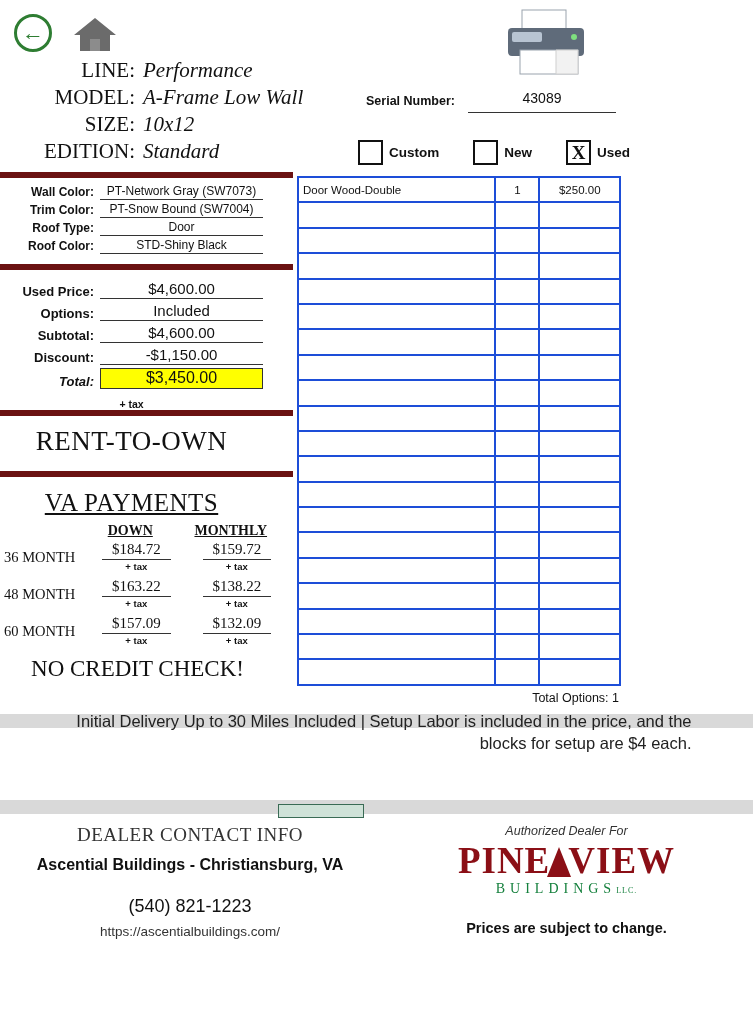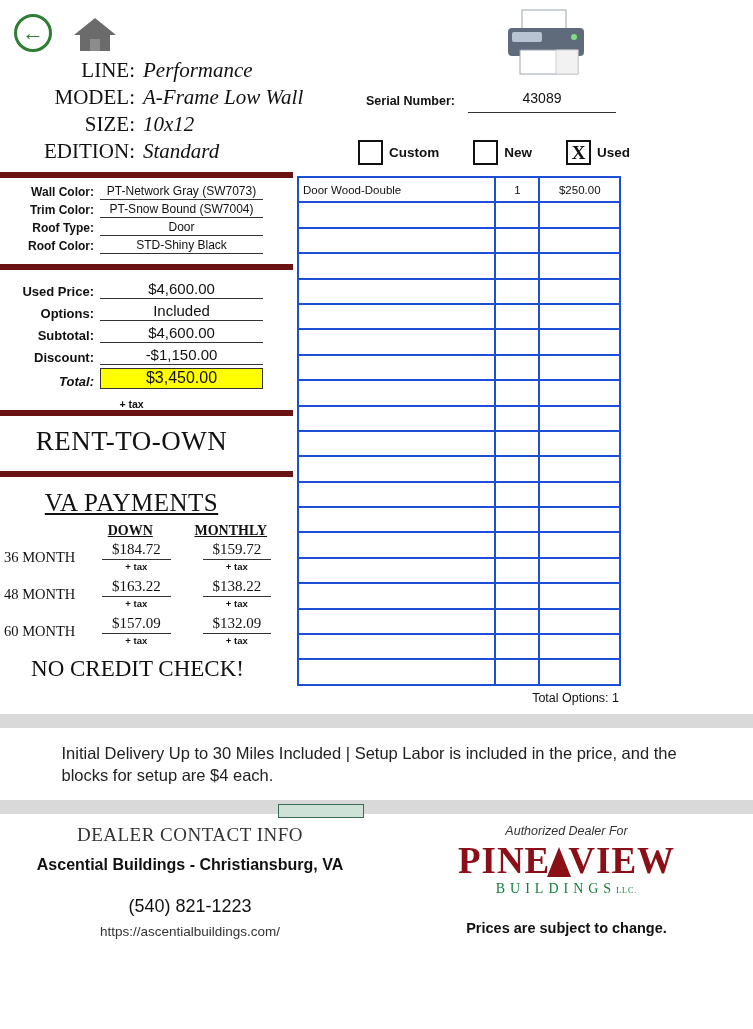--- a/index.html
+++ b/index.html
@@ -140,22 +140,22 @@
   .opt-qty { width: 44px; text-align: center; }
   .opt-price { width: 80px; text-align: center; }
   .total-opts {
     text-align: right; font-size: 12.5px; color: #111;
     padding: 5px 2px 0 0;
   }
 
   
   .gray-band { position: absolute; left: 0; width: 753px; height: 14px; background: #d9d9d9; }
   .note-band {
-    position: absolute; left: 0; top: 728px; width: 753px; height: 72px;
-    display: flex; align-items: center; justify-content: center; text-align: left;
+    position: absolute; left: 0; top: 696px; width: 753px; height: 72px;
+    display: flex; align-items: center; justify-content: center; text-align: right;
   }
   .note-text { font-size: 16.5px; color: #222; line-height: 1.35; max-width: 630px; }
 
   .scroll-thumb {
     position: absolute; left: 278px; top: 804px; width: 86px; height: 14px;
     background: #cfe2d8; border: 1px solid #3a6b55; cursor: pointer;
   }
 
   .footer { position: absolute; left: 0; top: 820px; width: 753px; height: 140px; }
   .dealer-title {

